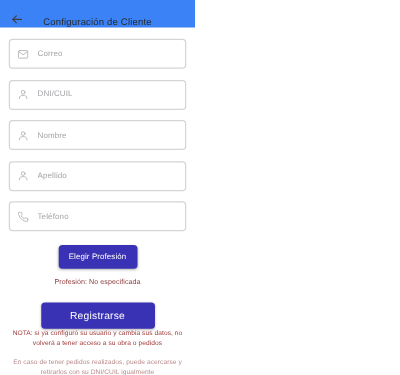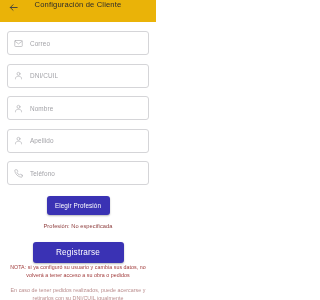--- a/index.html
+++ b/index.html
@@ -24,23 +24,23 @@
     background: #ffffff;
     display: flex;
     flex-direction: column;
   }
 
   
   .app-bar {
     height: 22px;
     flex: 0 0 22px;
     display: flex;
-    align-items: flex-start;
+    align-items: flex-end;
     padding: 0 6px;
-    background: #eab308;
+    background: #3b82f6;
     position: relative;
   }
 
   .back-btn {
     width: 14px;
     height: 14px;
     display: flex;
     align-items: center;
     justify-content: center;
     flex: 0 0 14px;

